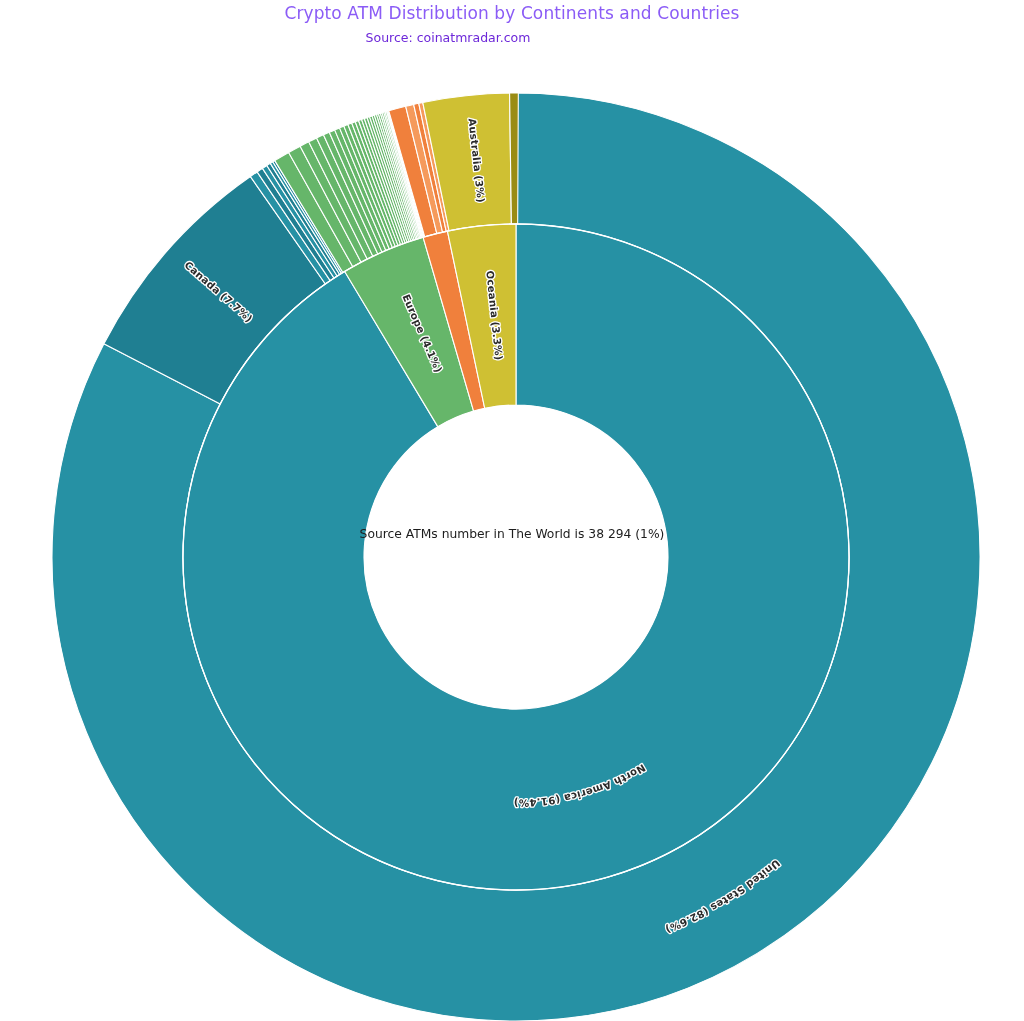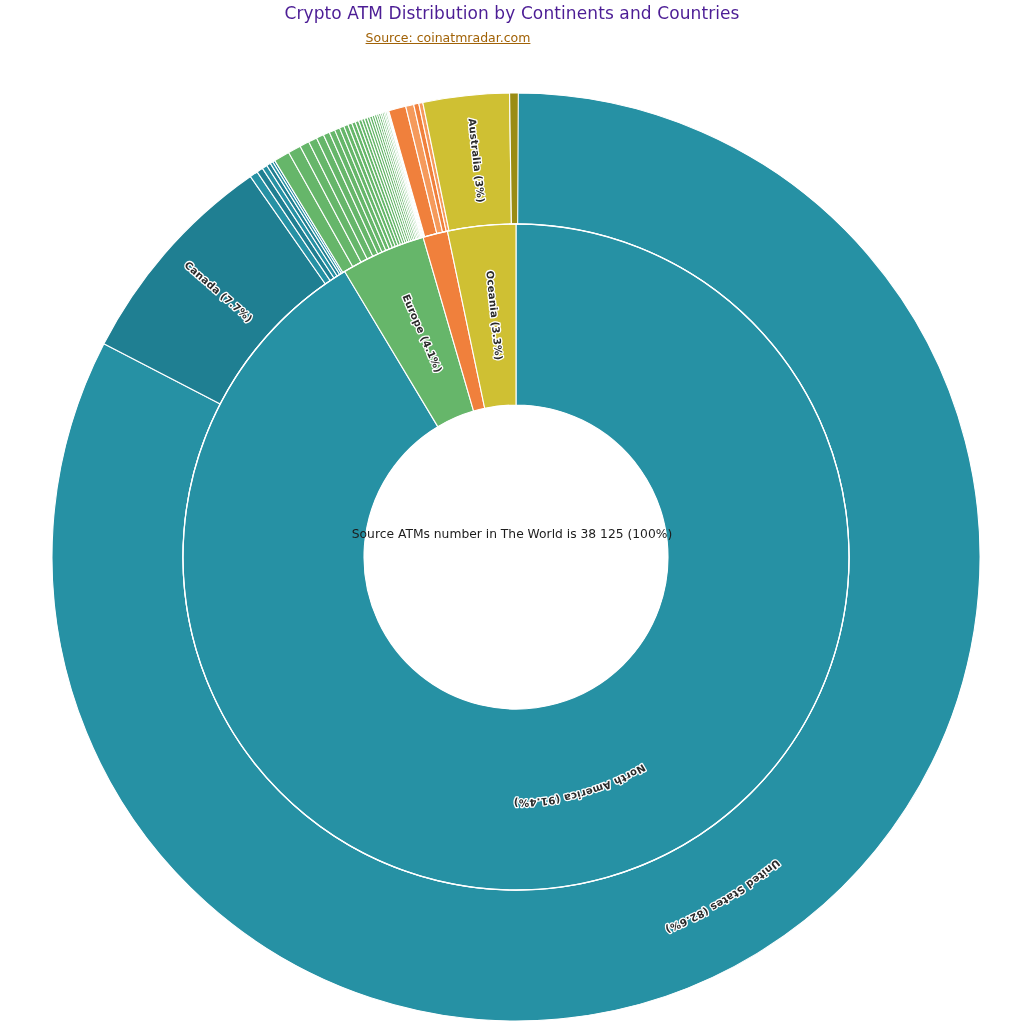--- a/index.html
+++ b/index.html
@@ -9,32 +9,31 @@
     font-family:"DejaVu Sans","Liberation Sans",sans-serif;
     overflow:hidden;
     position:relative;
   }
   .page{position:relative;width:1024px;height:1021px;}
 
   .chart-title{
     position:absolute;top:0;left:0;width:1024px;
     text-align:center;
     font-size:17px;
-    color:#4c1d95;
+    color:#8b5cf6;
     font-weight:400;
     letter-spacing:.1px;
     padding-top:3px;
     font-family:"DejaVu Sans","Liberation Sans",sans-serif;
   }
   .chart-source{
     position:absolute;top:30px;left:0;width:896px;
     text-align:center;
     font-size:12.5px;
-    color:#a16207;
-    text-decoration:underline;
+    color:#6d28d9;
   }
 
   .sunburst-wrap{
     position:absolute;
     left:0; top:44px;
     width:1024px; height:977px;
   }
   svg.sunburst{display:block;}
 
   .center-label{
@@ -131,17 +130,17 @@
         <text class="arc-label"><textPath href="#tp4" startOffset="50%" text-anchor="middle" xlink:href="#tp4">Europe (4.1%)</textPath></text>
         <path d="M 423.09596168893654 193.222202669578 A 333 333 0 0 1 447.44775127962964 187.13255885961775 L 484.7088834669781 364.25570254252824 A 152 152 0 0 0 473.5933518820371 367.03535977710465 Z" fill="#f0803c" class="slice"></path>
         <path d="M 447.44775127962964 187.13255885961775 A 333 333 0 0 1 515.9999999999999 180 L 516 361 A 152 152 0 0 0 484.7088834669781 364.25570254252824 Z" fill="#cfc033" class="slice"></path>
         <text class="arc-label"><textPath href="#tp5" startOffset="50%" text-anchor="middle" xlink:href="#tp5">Oceania (3.3%)</textPath></text>
         <circle cx="516" cy="513" r="152" fill="#ffffff"></circle>
         <circle cx="516" cy="513" r="333" class="ring-divider"></circle>
       </svg>
   </div>
 
   <div class="center-label" id="center-label" style="top:527px">
-    <span>Source ATMs number in </span><b>The World</b><span> is </span><b>38 125 (100%)</b>
+    <span>Source ATMs number in </span><b>The World</b><span> is </span><b>38 294 (1%)</b>
   </div>
 
   <div class="edge-strip"></div>
 </div>
 
 </body></html>

